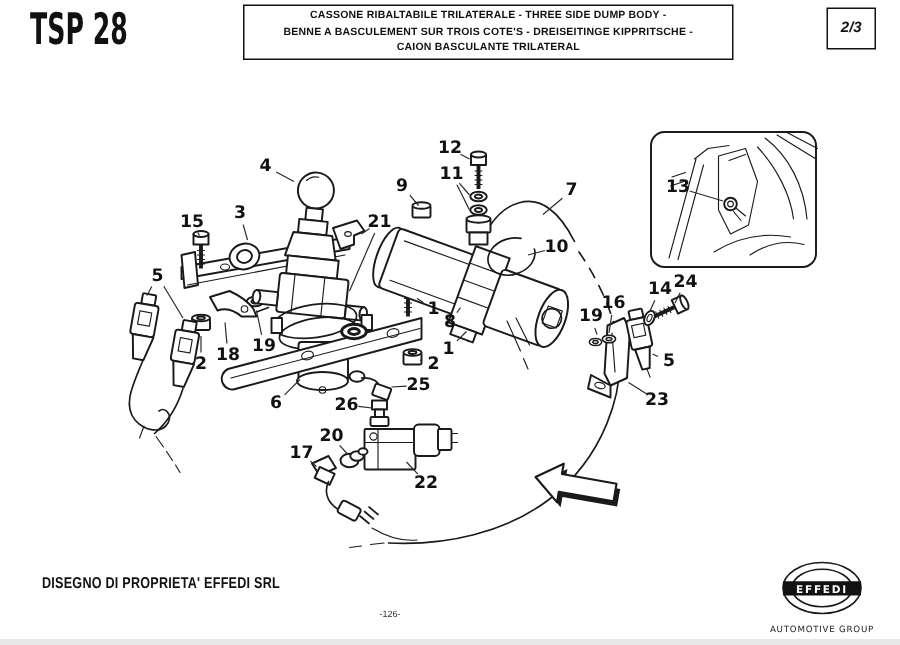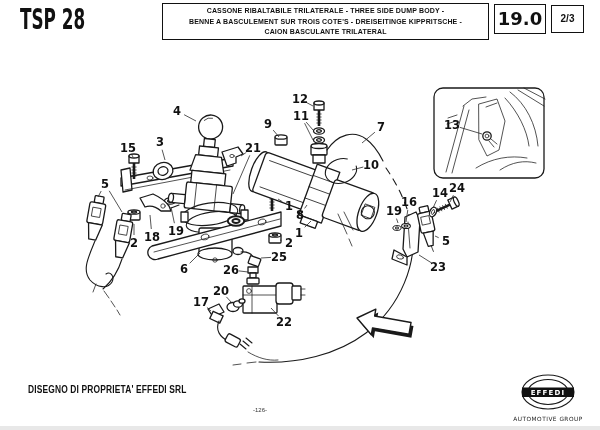--- a/index.html
+++ b/index.html
@@ -17,21 +17,21 @@
     border:1.6px solid #111;box-sizing:border-box;text-align:center;
     font-size:7px;font-weight:bold;line-height:10.5px;padding-top:2px;letter-spacing:.15px;
   }
   .section-box{
     position:absolute;left:494px;top:4px;width:52px;height:30px;border:1.6px solid #111;
     box-sizing:border-box;text-align:center;font-size:18px;font-weight:bold;line-height:27px;
     font-family:"DejaVu Sans","Liberation Sans",sans-serif;
   }
   .sheet-box{
     position:absolute;left:551px;top:5px;width:33px;height:28px;border:1.3px solid #111;
-    box-sizing:border-box;text-align:center;font-size:10px;font-weight:bold;line-height:26px;
+    box-sizing:border-box;text-align:center;font-size:10px;font-weight:bold;line-height:26px;font-style:italic;
   }
   .notice{
     position:absolute;left:28px;top:383px;font-size:10.5px;font-weight:bold;white-space:nowrap;
     transform:scaleX(.8);transform-origin:left top;letter-spacing:.2px;
   }
   .pageno{
     position:absolute;left:238px;top:407px;width:44px;text-align:center;font-size:6px;color:#333;
   }
   svg.draw{position:absolute;left:0;top:0;}
   .ln{fill:none;stroke:#1a1a1a;stroke-width:1.1;stroke-linecap:round;stroke-linejoin:round;}
@@ -46,21 +46,20 @@
 <body>
 
 <div class="page">
 
   <div class="model">TSP 28</div>
   <div class="title-box">
     <div>CASSONE RIBALTABILE TRILATERALE - THREE SIDE DUMP BODY -</div>
     <div>BENNE A BASCULEMENT SUR TROIS COTE'S - DREISEITINGE KIPPRITSCHE -</div>
     <div>CAION BASCULANTE TRILATERAL</div>
   </div>
-  <div class="section-box">19.0</div>
   <div class="sheet-box">2/3</div>
 
   <svg class="draw" width="600" height="430" viewBox="0 0 600 430">
     <defs>
       <g id="bolt-v">
         <rect x="-5" y="-8" width="10" height="7" class="fw" stroke-width="1"></rect>
         <ellipse cx="0" cy="-8" rx="5" ry="2" class="fw" stroke-width="1"></ellipse>
         <line x1="0" y1="-1" x2="0" y2="15" stroke="#1a1a1a" stroke-width="2.6"></line>
         <path d="M-2.6,3 h5.2 M-2.6,6 h5.2 M-2.6,9 h5.2 M-2.6,12 h5.2" stroke="#1a1a1a" stroke-width=".7"></path>
       </g>

